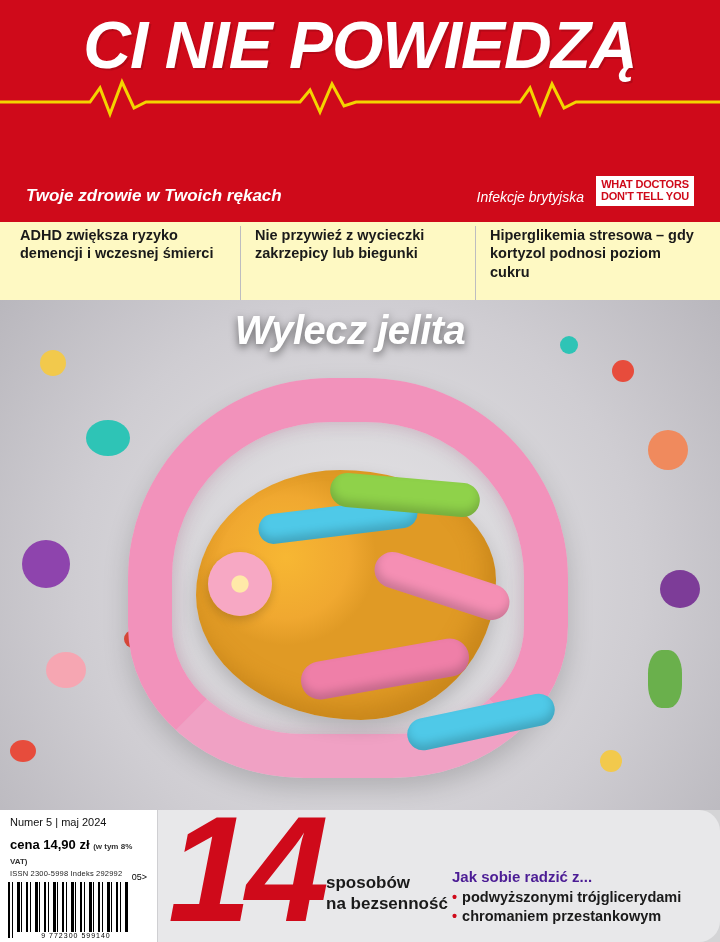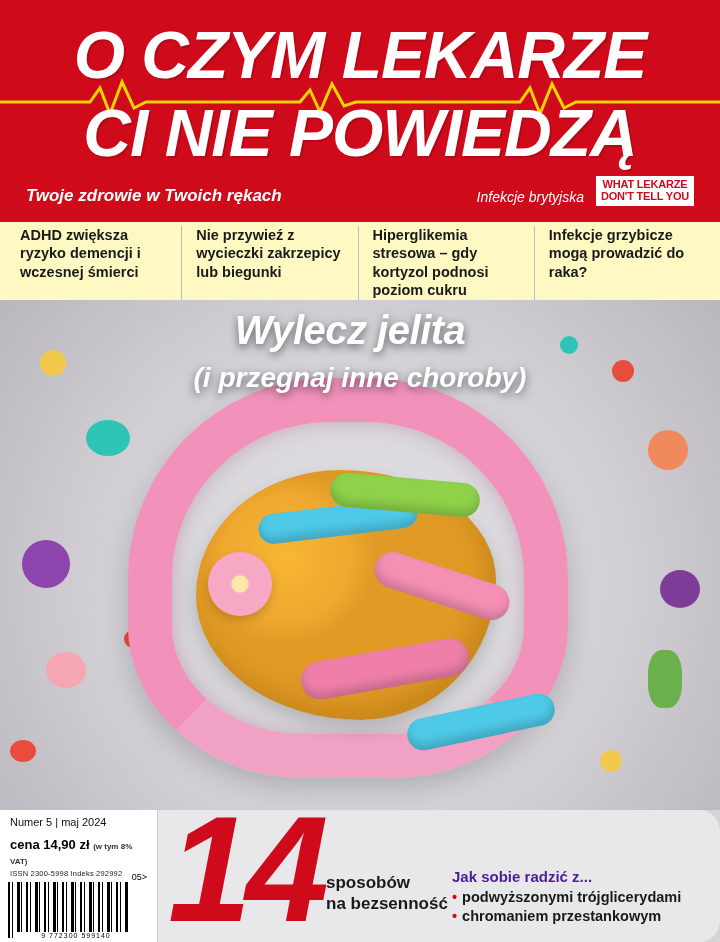--- a/index.html
+++ b/index.html
@@ -188,38 +188,36 @@
 </head>
 <body>
 
 <div class="cover">
 
   <div class="masthead">
     <svg class="ecg" viewBox="0 0 720 40" preserveAspectRatio="none">
       <path d="M0,24 L90,24 L100,10 L110,36 L122,4 L134,30 L146,24 L300,24 L310,12 L320,34 L332,6 L344,28 L356,24 L520,24 L530,10 L540,36 L552,6 L564,30 L576,24 L720,24" fill="none" stroke="#f4d400" stroke-width="3"></path>
     </svg>
 
-    <div class="title-line title1">O CZYM LEKARZE</div>
     <div class="title-line title2">CI NIE POWIEDZĄ</div>
 
     <div class="tagline-row">
       <div class="tagline">Twoje zdrowie w Twoich rękach</div>
       <div class="licence">Infekcje brytyjska</div>
       <div class="wdty">
-        <div>WHAT LEKARZE</div>
+        <div>WHAT DOCTORS</div>
         <div>DON'T TELL YOU</div>
       </div>
     </div>
   </div>
 
   <div class="heads">
     <div class="head-col">ADHD zwiększa ryzyko demencji i wczesnej śmierci</div>
     <div class="head-col">Nie przywieź z wycieczki zakrzepicy lub biegunki</div>
     <div class="head-col">Hiperglikemia stresowa – gdy kortyzol podnosi poziom cukru</div>
-    <div class="head-col">Infekcje grzybicze mogą prowadzić do raka?</div>
   </div>
 
   <div class="photo">
 
     <span class="blob" style="left:40px;top:50px;width:26px;height:26px;background:#f2c94c;"></span>
     <span class="blob" style="left:86px;top:120px;width:44px;height:36px;background:#2ec4b6;"></span>
     <span class="blob" style="left:22px;top:240px;width:48px;height:48px;background:#8e44ad;"></span>
     <span class="blob" style="left:46px;top:352px;width:40px;height:36px;background:#f6a6b2;"></span>
     <span class="blob" style="left:10px;top:440px;width:26px;height:22px;background:#e74c3c;"></span>
     <span class="blob" style="left:124px;top:330px;width:18px;height:18px;background:#e74c3c;"></span>
@@ -233,21 +231,20 @@
     <div class="gut-outer"></div>
     <div class="gut-small"></div>
     <div class="tube tube-blue"></div>
     <div class="tube tube-green"></div>
     <div class="tube tube-pink"></div>
     <div class="tube tube-pink2"></div>
     <div class="tube tube-blue2"></div>
     <div class="flower"></div>
 
     <div class="cover-title">Wylecz jelita</div>
-    <div class="cover-subtitle">(i przegnaj inne choroby)</div>
   </div>
 
   <div class="bottom">
 
     <div class="issue-box">
       <div class="issue-line issue-num">Numer 5 | maj 2024</div>
       <div class="price">
         <span>cena 14,90 zł</span>
         <span class="vat">(w tym 8% VAT)</span>
       </div>

